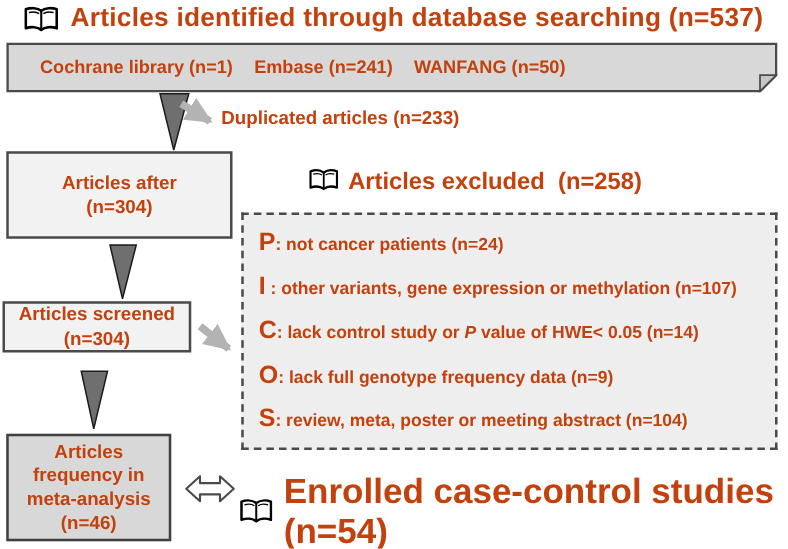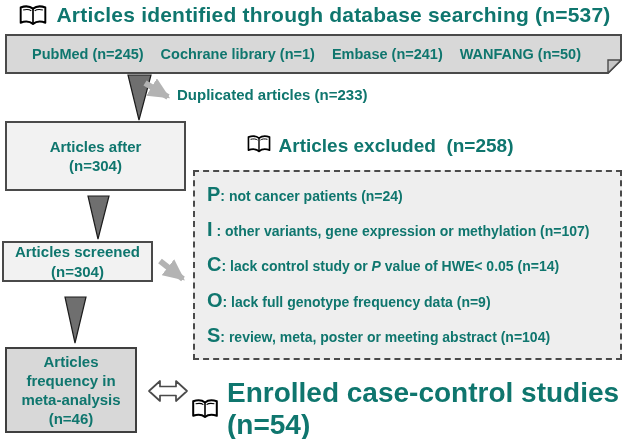--- a/index.html
+++ b/index.html
@@ -1,18 +1,18 @@
 <!DOCTYPE html>
 <html style="--box-fill-dark: #d8d8d8; --box-fill-light: #f2f2f2; --excluded-fill: #eeeeee; --border: #4a4a4a; --arrow-dark: #6f6f6f; --arrow-light: #b3b3b3; --text: #111111;"><head>
 <meta charset="utf-8">
 <style>
   html,body { margin:0; padding:0; background:#ffffff; }
   .canvas {
     position:relative; width:630px; height:439px; background:#fff;
-    font-family:"Liberation Sans", sans-serif; font-weight:bold; color:#0f766e;
+    font-family:"Liberation Sans", sans-serif; font-weight:bold; color:#c2410c;
     overflow:hidden;
   }
   svg { display:block; }
 
   
   .flow-title {
     position:absolute; top:3px; left:0; width:100%;
     display:flex; justify-content:center; align-items:center; gap:9px;
     font-size:21px; letter-spacing:0.2px;
   }
@@ -90,21 +90,20 @@
     </span>
     <span>Articles identified through database searching (n=537)</span>
   </div>
 
   <div class="db-box">
     <svg class="db-shape" width="617" height="40" viewBox="0 0 617 40">
       <path d="M1,1 H616 V26 L603,39 H1 Z" fill="var(--box-fill-dark,#d8d8d8)" stroke="var(--border,#4a4a4a)" stroke-width="2"></path>
       <path d="M616,26 L603,26 L603,39 Z" fill="#c6c6c6" stroke="var(--border,#4a4a4a)" stroke-width="1.4"></path>
     </svg>
     <div class="db-labels">
-        <span>PubMed (n=245)</span>
         <span>Cochrane library (n=1)</span>
         <span>Embase (n=241)</span>
         <span>WANFANG (n=50)</span>
       </div>
   </div>
 
   <div class="dup-label">Duplicated articles (n=233)</div>
 
   <div class="flow-box" id="box-after-dup">
       <div>Articles after</div>

